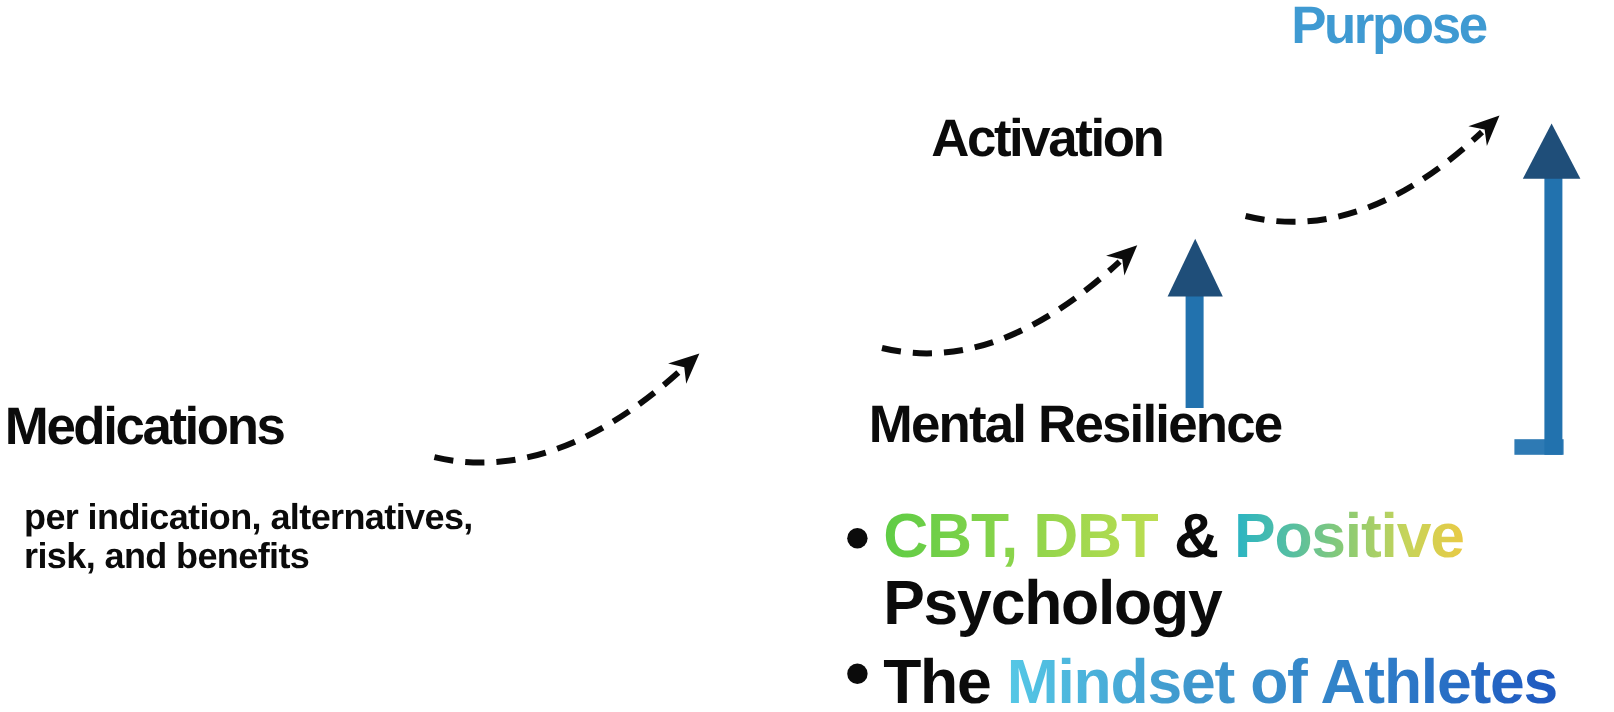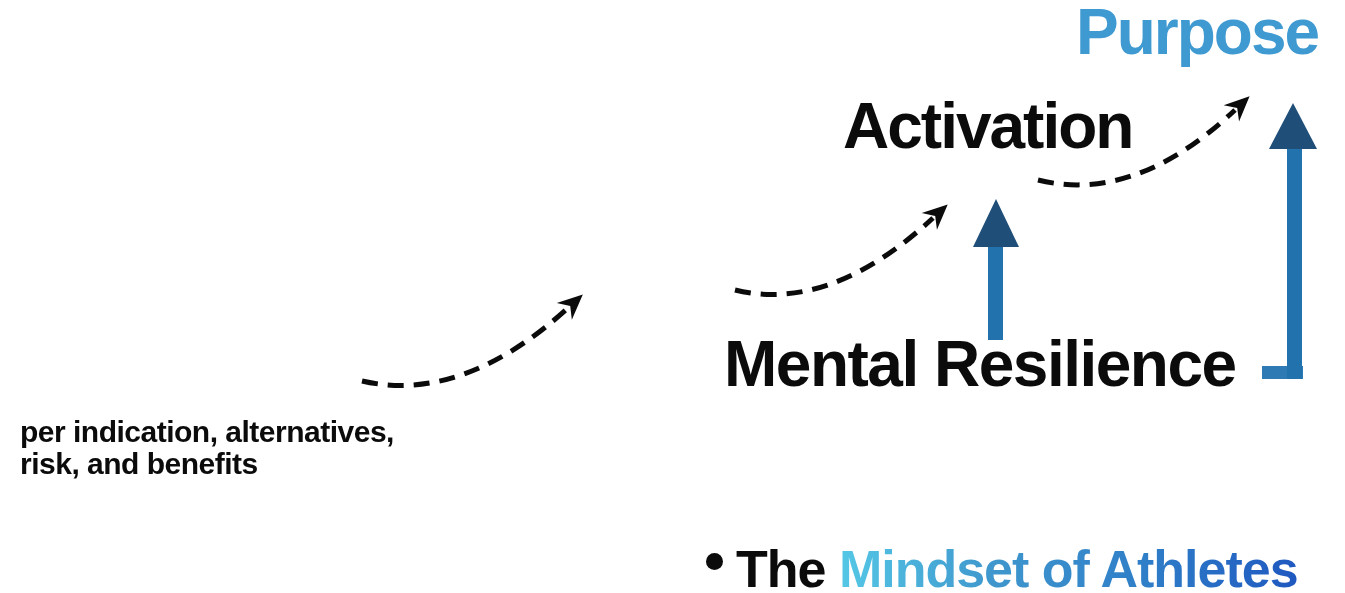--- a/index.html
+++ b/index.html
@@ -8,21 +8,21 @@
     width:1345px;height:593px;
     background:#ffffff;
     overflow:hidden;
     font-family:"Liberation Sans",sans-serif;
   }
   .arrows{position:absolute;left:0;top:0;width:1345px;height:593px;}
   .dash{fill:none;stroke:#0b0b0b;stroke-width:5;stroke-dasharray:16 10;}
   .heading{
     position:absolute;
     font-weight:bold;
-    font-size:64px;
+    font-size:44px;
     line-height:1;
     letter-spacing:-2px;
     white-space:nowrap;
     color:#0b0b0b;
   }
   .blue{color:#3f9ad2;}
   .subtitle{
     position:absolute;
     left:20px;top:416px;
     width:380px;
@@ -85,30 +85,40 @@
       <polygon points="996,199 973,247 1019,247" fill="#1f4e79"></polygon>
     </g>
 
     <g>
       <rect x="1262" y="366" width="41" height="13" fill="#2e7ab4"></rect>
       <rect x="1287" y="145" width="15" height="234" fill="#2272ae"></rect>
       <polygon points="1293,103 1269,149 1317,149" fill="#1f4e79"></polygon>
     </g>
   </svg>
 
+  <div class="heading" style="left:4px;top:334px;">Medications</div>
 
   <div class="subtitle">per indication, alternatives, risk, and benefits</div>
 
 
-  <div class="heading" style="left:843px;top:94px;">Activation</div>
+  <div class="heading" style="left:776px;top:94px;">Activation</div>
 
   <div class="heading blue" style="left:1076px;top:0px;">Purpose</div>
 
   <div class="heading" style="left:724px;top:332px;letter-spacing:-1.5px;">Mental Resilience</div>
 
+  <div class="bullet-row row1">
+    <span class="dot"></span>
+    <div class="bullet-text">
+      <div class="line">
+        <span class="grad grad-green">CBT, DBT</span><span> &amp; </span><span class="grad grad-teal-yellow">Positive</span>
+      </div>
+      <div class="line">Psychology</div>
+    </div>
+  </div>
 
   <div class="bullet-row row2">
     <span class="dot"></span>
     <div class="bullet-text">
       <div class="line">
         <span>The </span><span class="grad grad-cyan-blue">Mindset of Athletes</span>
       </div>
     </div>
   </div>
 

